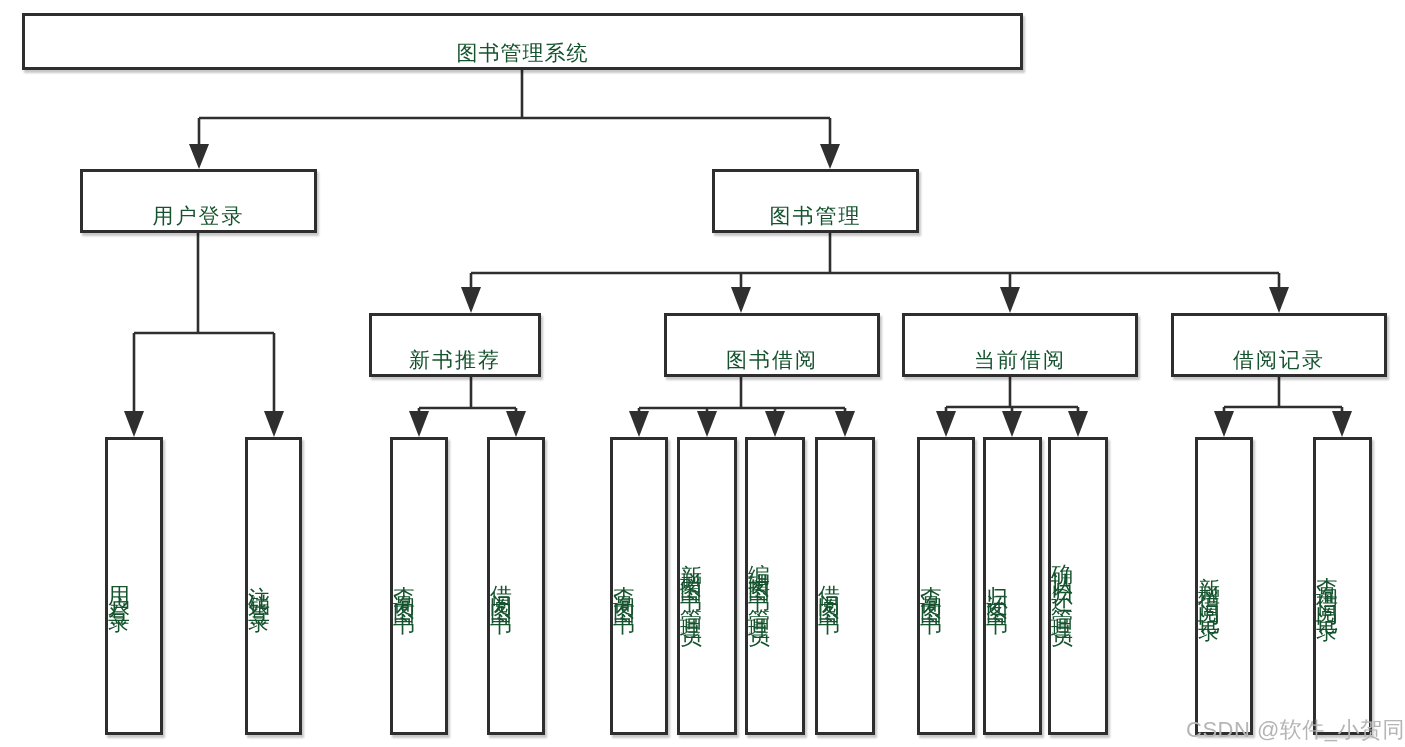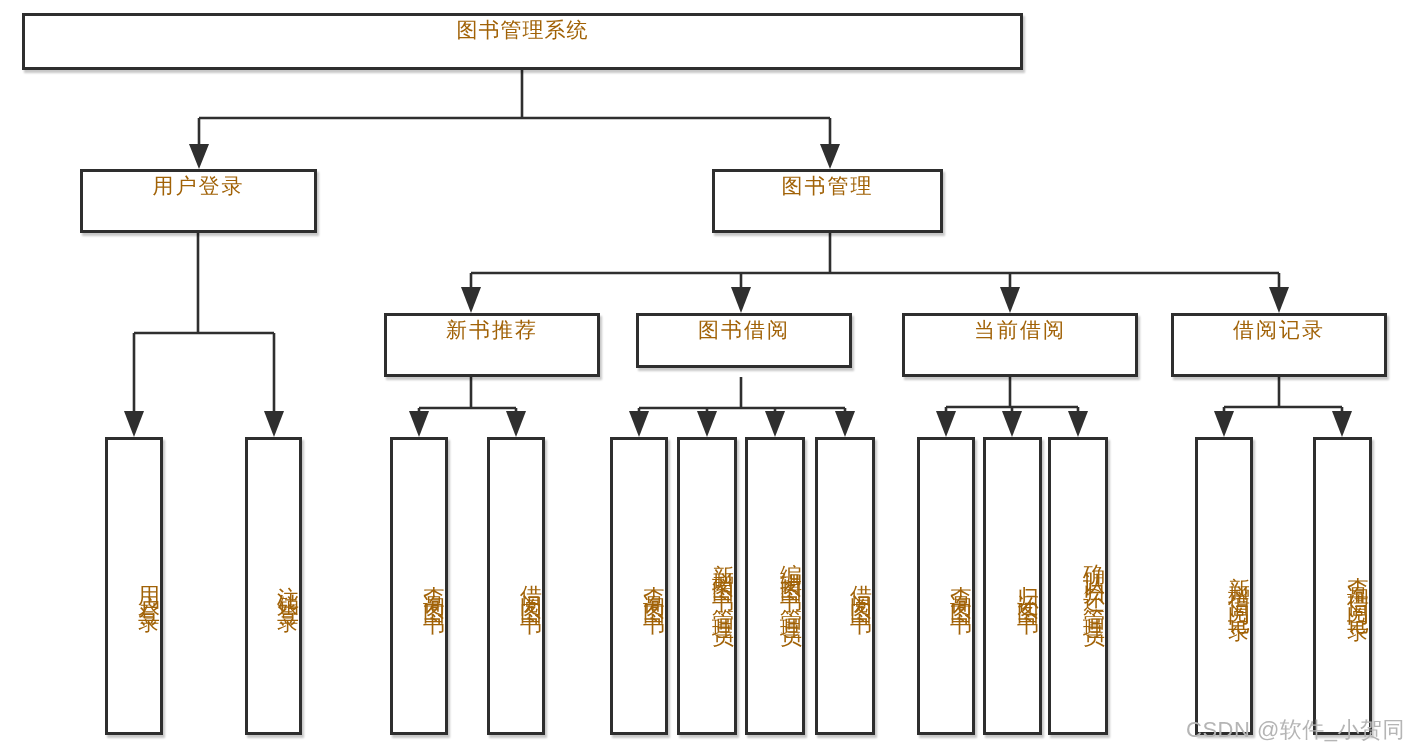--- a/index.html
+++ b/index.html
@@ -13,23 +13,23 @@
   .lines{position:absolute;left:0;top:0;pointer-events:none;}
   .lines path{stroke:#2f2f2f;stroke-width:2.6;fill:none;}
   .lines polygon{fill:#2f2f2f;stroke:none;}
   .box{
     position:absolute;
     box-sizing:border-box;
     background:#ffffff;
     border:3px solid #2e2e2e;
     box-shadow:2px 3px 2px rgba(0,0,0,0.22);
     display:flex;
-    align-items:flex-start;
+    align-items:flex-end;
     justify-content:center;
-    color:#a16207;
+    color:#14532d;
     z-index:2;
   }
   .box.h{font-size:21px;letter-spacing:2px;}
   .box.root{font-size:21px;letter-spacing:1px;}
   .box.leaf{
     writing-mode:vertical-rl;
     text-orientation:mixed;
     font-size:22px;
     letter-spacing:9px;
     line-height:1;
@@ -86,28 +86,28 @@
     <polygon points="1332,411 1352,411 1342,437"></polygon>
   </svg>
 
   <div class="box root" style="left:22px;top:13px;width:1001px;height:57px">
     <span>图书管理系统</span>
   </div>
 
   <div class="box h" style="left:80px;top:169px;width:237px;height:64px">
     <span>用户登录</span>
   </div>
-  <div class="box h" style="left:712px;top:169px;width:231px;height:64px">
+  <div class="box h" style="left:712px;top:169px;width:207px;height:64px">
     <span>图书管理</span>
   </div>
 
-  <div class="box h" style="left:384px;top:313px;width:216px;height:64px">
+  <div class="box h" style="left:369px;top:313px;width:172px;height:64px">
     <span>新书推荐</span>
   </div>
-  <div class="box h" style="left:636px;top:313px;width:216px;height:55px">
+  <div class="box h" style="left:664px;top:313px;width:216px;height:64px">
     <span>图书借阅</span>
   </div>
   <div class="box h" style="left:902px;top:313px;width:236px;height:64px">
     <span>当前借阅</span>
   </div>
   <div class="box h" style="left:1171px;top:313px;width:216px;height:64px">
     <span>借阅记录</span>
   </div>
 
   <div class="box leaf" style="left:105px;top:437px;width:58px;height:298px">

